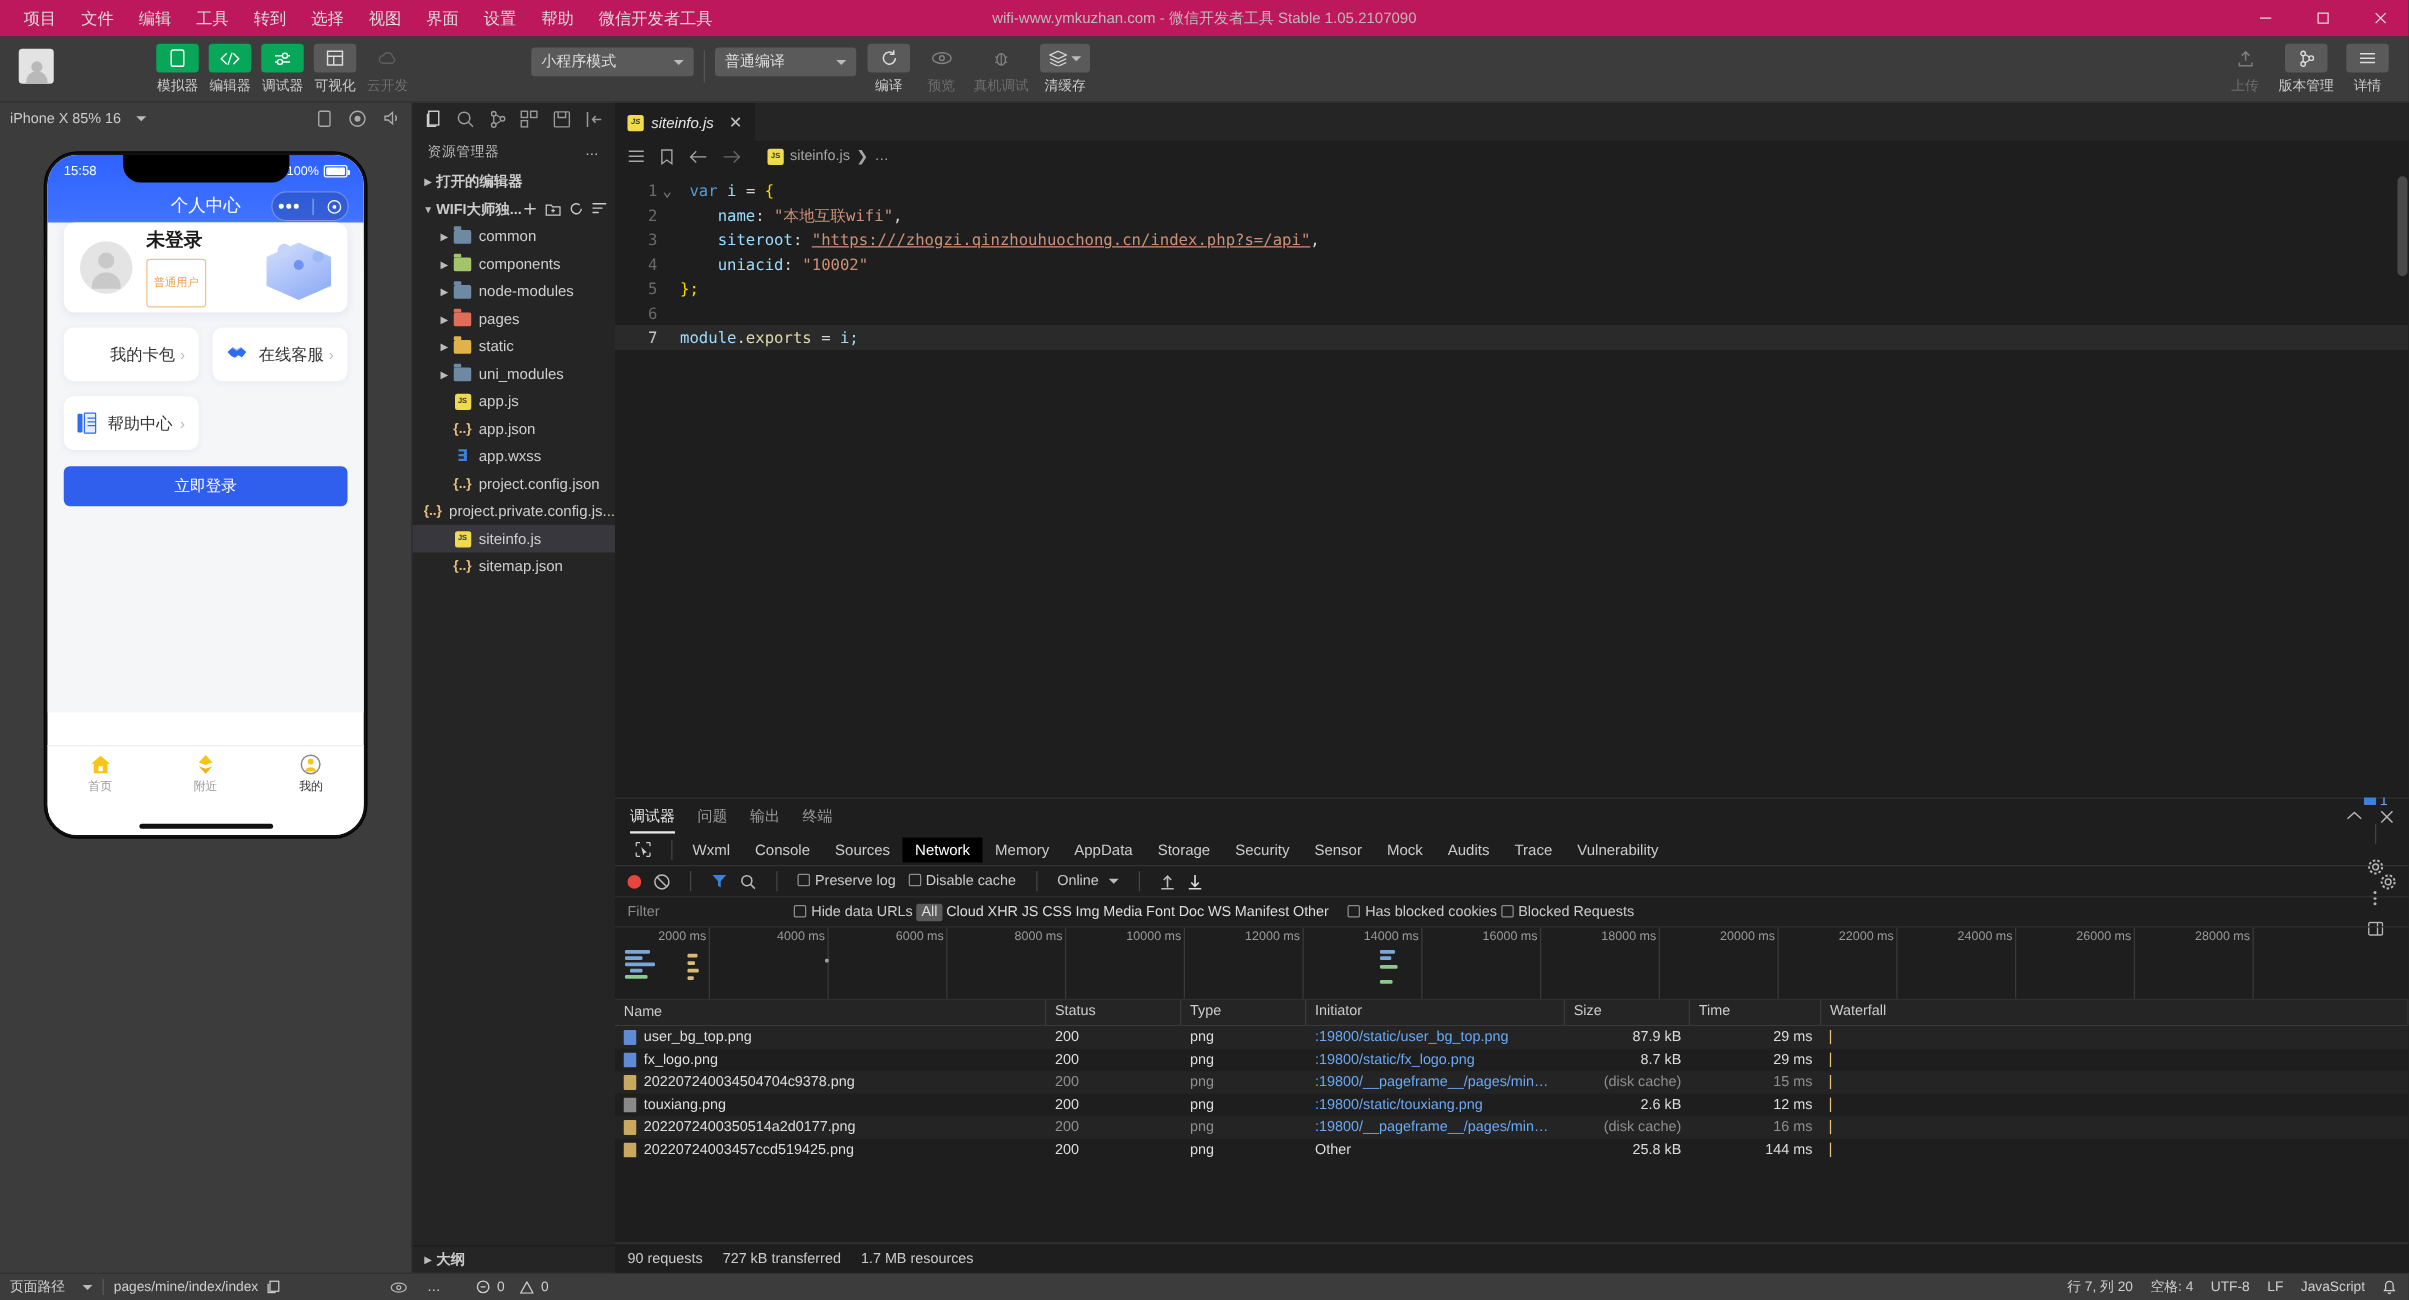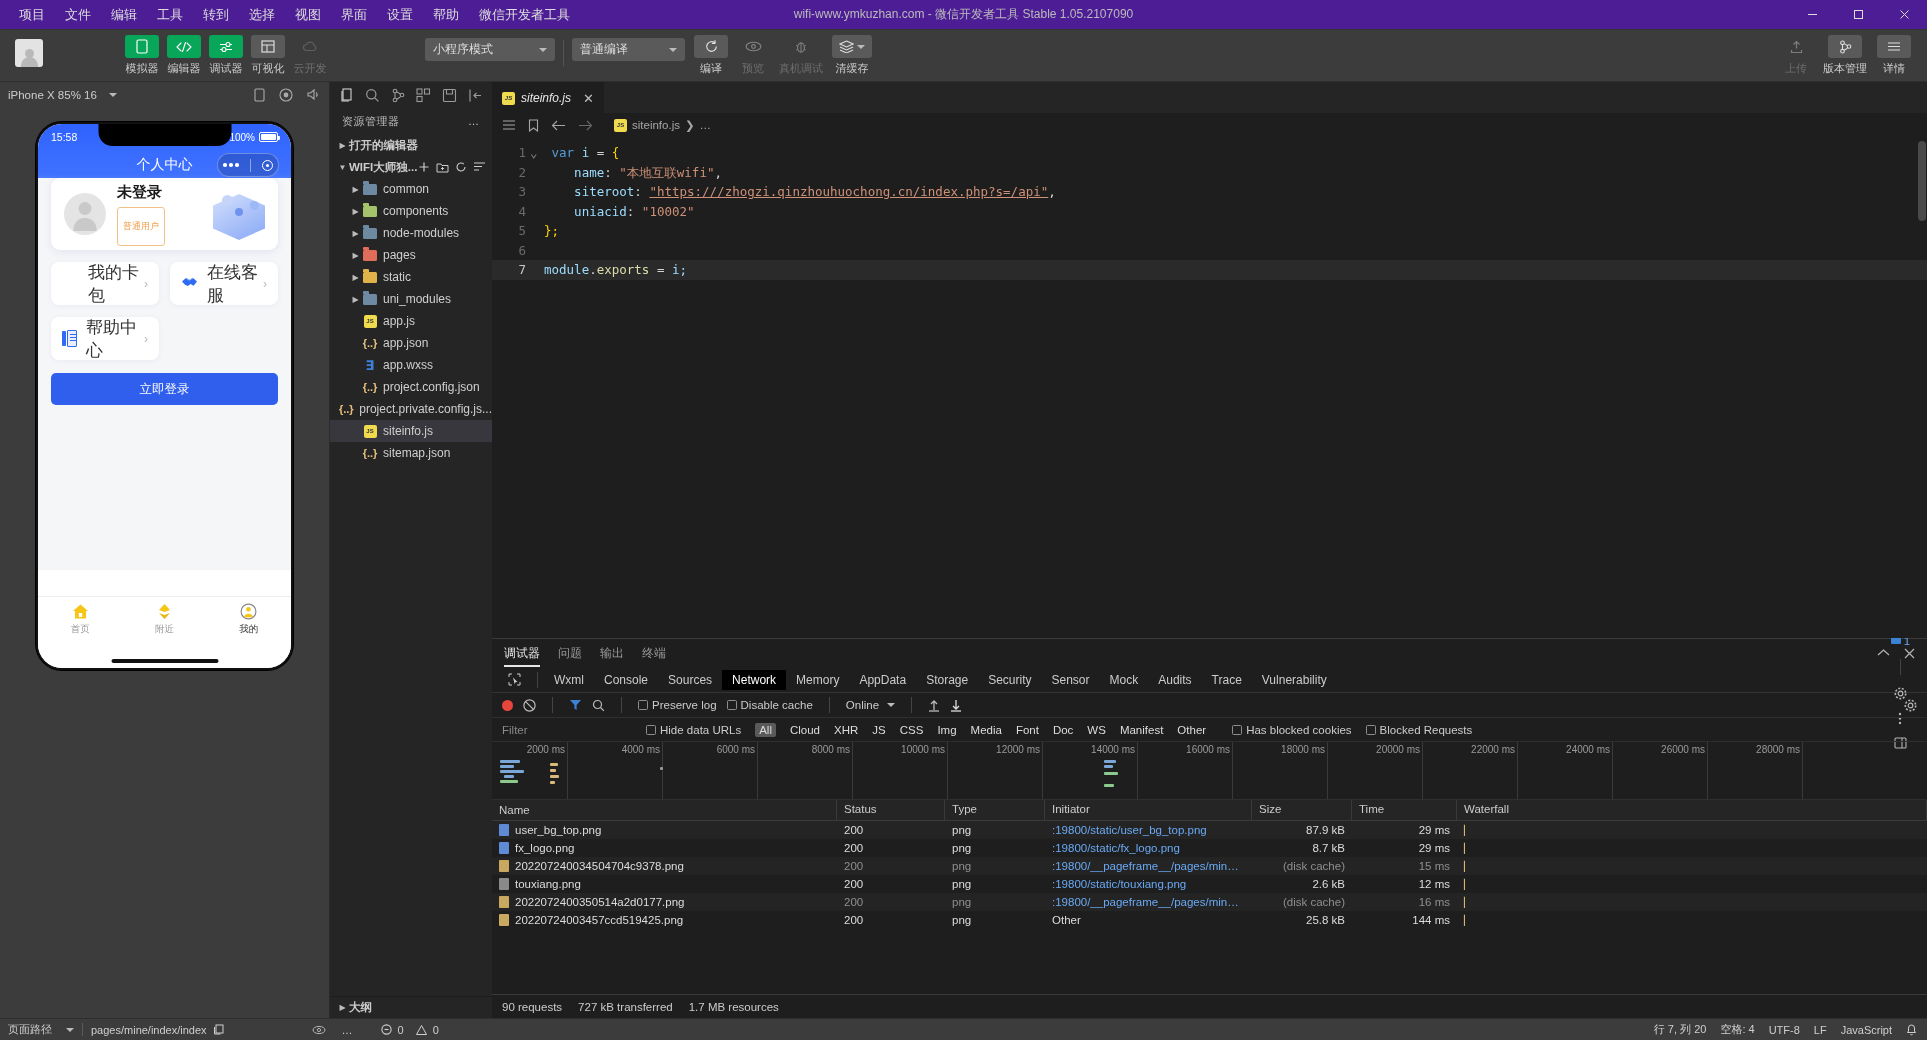--- a/index.html
+++ b/index.html
@@ -4,21 +4,21 @@
 <style>
   * { margin:0; padding:0; box-sizing:border-box; }
   html,body { width:1927px; height:1040px; overflow:hidden; }
   body {
     font-family:"Liberation Sans","DejaVu Sans",sans-serif;
     background:#3c3c3c; color:#ccc; font-size:12px;
     -webkit-font-smoothing:antialiased;
   }
   
   .titlebar {
-    height:30px; background:#4c1d95; display:flex; align-items:center;
+    height:30px; background:#be185d; display:flex; align-items:center;
     position:relative; border-bottom:1px solid #333;
   }
   .menubar { display:flex; align-items:center; padding-left:10px; gap:2px; }
   .menu-item {
     padding:4px 9px; font-size:13px; color:#ddd; cursor:default; white-space:nowrap;
   }
   .win-title {
     position:absolute; left:0; right:0; text-align:center; font-size:12px;
     color:#bbb; pointer-events:none;
   }
@@ -131,21 +131,21 @@
   }
   .cell-icon { width:17px;height:17px; flex:none; position:relative; }
   .ic-card { width:17px;height:12px;background:#2f6bf5;border-radius:2px; position:relative; margin-top:2px;}
   .ic-card:before{content:"";position:absolute;top:2px;left:1.5px;right:1.5px;height:2px;background:#bcd0fb;}
   .ic-card:after{content:"VIP";position:absolute;bottom:.5px;left:0;right:0;text-align:center;font-size:4.5px;color:#fff;font-weight:bold;}
   .ic-hand { width:17px;height:15px; }
   .ic-doc { width:15px;height:17px; position:relative; }
   .ic-doc .p1{position:absolute;left:0;top:1px;width:4px;height:15px;background:#2f6bf5;border-radius:1px;}
   .ic-doc .p2{position:absolute;left:5px;top:0;width:10px;height:17px;background:#e8eefd;border:1px solid #2f6bf5;border-radius:1px;}
   .ic-doc .p2:before{content:"";position:absolute;left:1.5px;top:3px;width:6px;height:1.2px;background:#2f6bf5;box-shadow:0 3px 0 #2f6bf5,0 6px 0 #2f6bf5;}
-  .cell-label { margin-left:9px; font-size:17px; color:#333; }
+  .cell-label { margin-left:9px; font-size:13px; color:#333; }
   .cell-arrow { margin-left:auto; color:#bbb; font-size:12px; }
   .cell.ghost { background:transparent; box-shadow:none; }
   .login-btn {
     margin-top:13px; height:32px; background:#2f5fec; border-radius:5px; color:#fff;
     display:flex; align-items:center; justify-content:center; font-size:12.5px;
   }
   .tabbar {
     position:absolute; bottom:0; left:0; right:0; height:72px; background:#fff;
     border-top:1px solid #ededed; display:flex; align-items:flex-start; padding-top:6px;
   }
@@ -206,21 +206,21 @@
   .panel-tabs { height:26px; display:flex; align-items:center; gap:0; background:#1e1e1e; border-bottom:1px solid #333; padding-left:6px;}
   .pt { padding:3px 10px; font-size:12px; color:#ccc; }
   .pt.active { background:#000; color:#fff; }
   .pt-sep { width:1px;height:16px;background:#444;margin:0 6px;}
   .pt-right { margin-left:auto; display:flex; align-items:center; gap:12px; padding-right:10px; font-size:11.5px;flex-direction:column;}
   .badge-warn { color:#e8c07d; display:flex; align-items:center; gap:3px;}
   .badge-info { color:#6aa9f4; display:flex; align-items:center; gap:3px;}
   .net-ctrl { height:25px; display:flex; align-items:center; gap:10px; padding:0 10px; border-bottom:1px solid #2f2f2f; font-size:11.5px; color:#ccc;}
   .rec-dot { width:11px;height:11px;border-radius:50%;background:#e8453c;}
   .cbx { width:10px;height:10px;border:1px solid #8d8d8d;border-radius:1.5px;display:inline-block;vertical-align:-1px;margin-right:4px;}
-  .net-filter { height:24px; display:flex; align-items:center; gap:14px; padding:0 10px; border-bottom:1px solid #2f2f2f; font-size:11.5px; color:#ccc;}
+  .net-filter { height:24px; display:flex; align-items:center; gap:3px; padding:0 10px; border-bottom:1px solid #2f2f2f; font-size:11.5px; color:#ccc;}
   .filter-input { width:130px; color:#8a8a8a;}
   .ftype { color:#ddd; }
   .ftype.sel { background:#5a5a5a; border-radius:2px; padding:1px 4px; }
   .overview { height:58px; border-bottom:1px solid #2f2f2f; position:relative; overflow:hidden;}
   .ov-ticks { position:absolute; inset:0; }
   .ov-tick { position:absolute; top:0; bottom:0; border-left:1px solid #3a3a3a; }
   .ov-tick span { position:absolute; top:2px; right:3px; font-size:10px; color:#9a9a9a; white-space:nowrap;}
   .ov-bar { position:absolute; height:2.5px; border-radius:1px; }
   .net-table { flex:1; overflow:hidden; display:flex; flex-direction:column;}
   .nt-head { display:flex; height:21px; background:#252526; border-bottom:1px solid #3a3a3a; font-size:11.5px; color:#ccc;}

